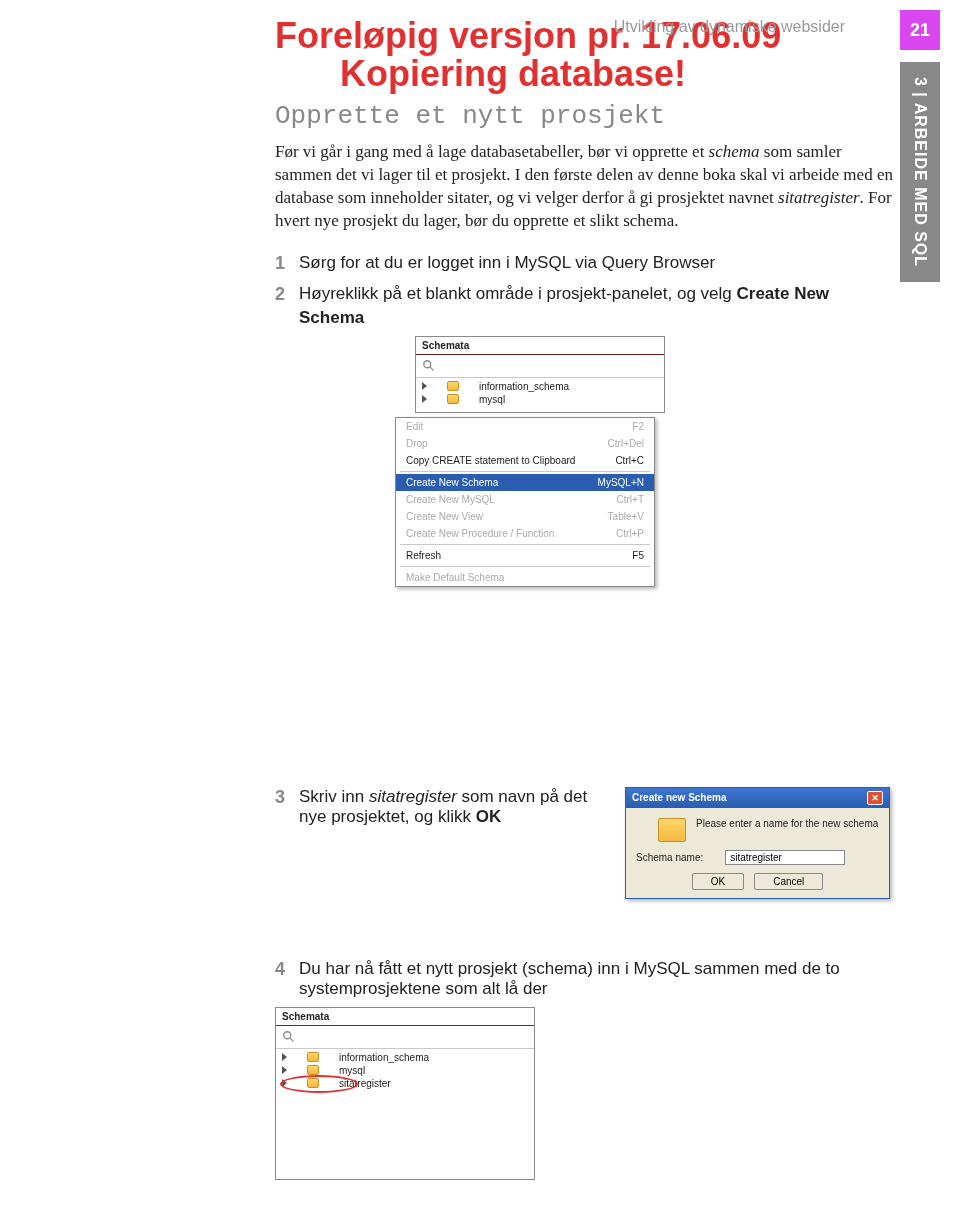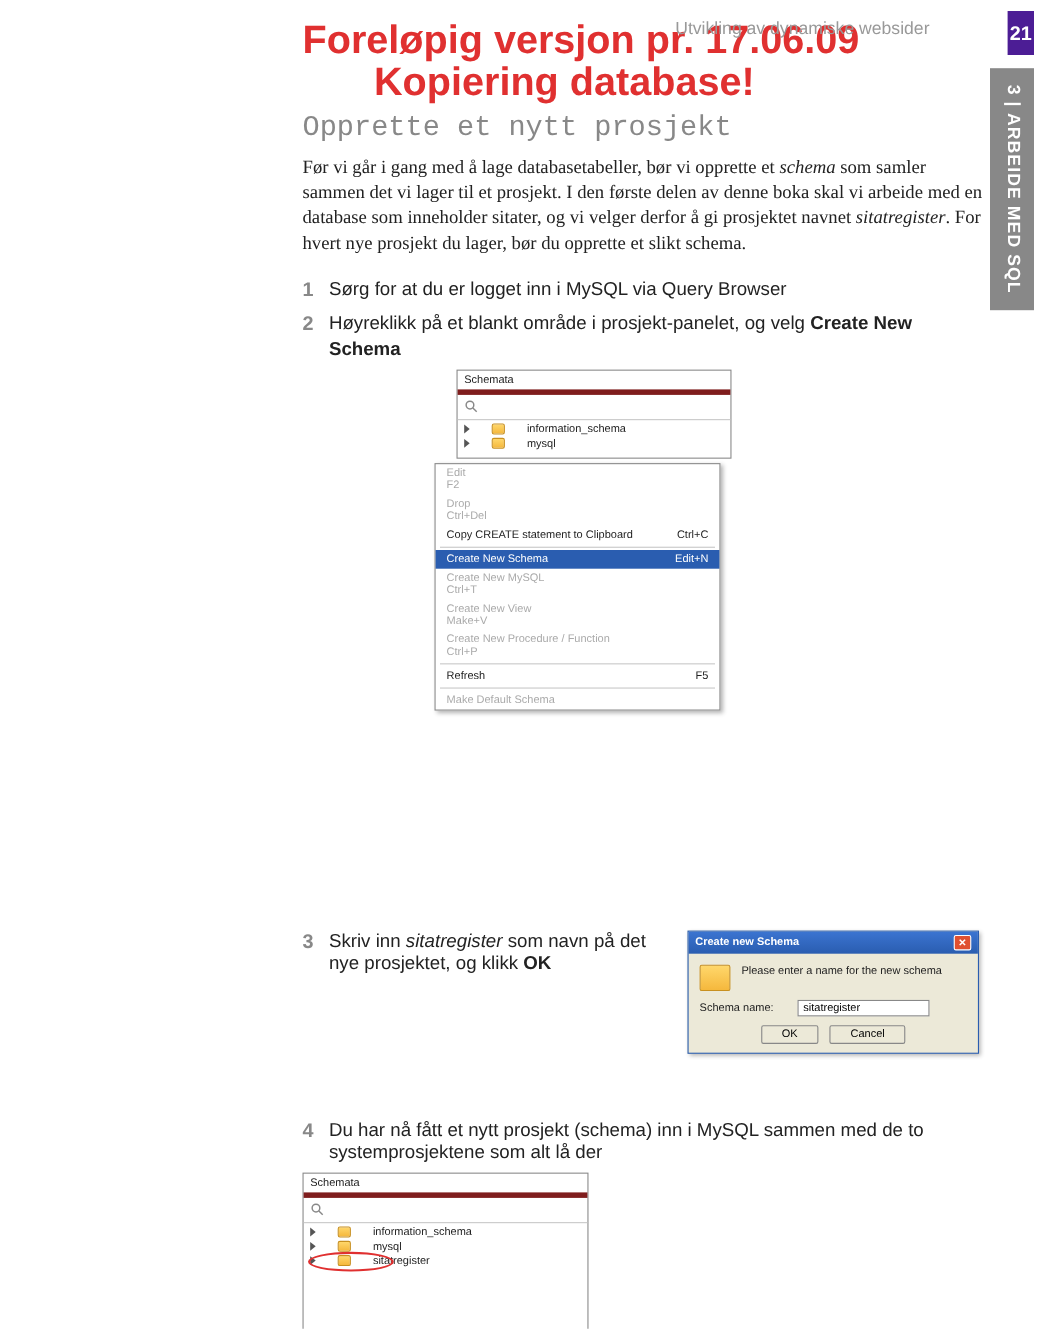--- a/index.html
+++ b/index.html
@@ -36,23 +36,23 @@
     right: 115px;
     top: 18px;
     font-family: Arial, Helvetica, sans-serif;
     font-size: 16px;
     color: #999;
   }
   .pagenum-box {
     position: absolute;
     right: 20px;
     top: 10px;
-    width: 24px;
+    width: 40px;
     height: 40px;
-    background: #4c1d95;
+    background: #d946ef;
     color: #fff;
     font-family: Arial, Helvetica, sans-serif;
     font-weight: bold;
     font-size: 18px;
     display: flex;
     align-items: center;
     justify-content: center;
   }
   .side-tab {
     position: absolute;
@@ -117,23 +117,23 @@
   }
   .panel-box {
     border: 1px solid #8a8a8a;
     background: #fff;
     width: 250px;
     margin-bottom: 4px;
   }
   .panel-title {
     font-family: Arial, sans-serif;
     font-size: 10px;
-    font-weight: normal;
+    font-weight: bold;
     padding: 3px 6px;
-    border-bottom: 5px solid #7f1d1d;
+    border-bottom: 1px solid #7f1d1d;
   }
   .panel-search {
     padding: 4px 6px;
     border-bottom: 1px solid #c8c8c8;
     display: flex;
     align-items: center;
     gap: 4px;
   }
   .search-icon-svg { width: 14px; height: 14px; }
   .panel-items {
@@ -166,21 +166,21 @@
     font-family: Arial, sans-serif;
     font-size: 10px;
     box-shadow: 2px 2px 4px rgba(0,0,0,0.3);
     margin-left: -20px;
   }
   .menu-row {
     display: flex;
     justify-content: space-between;
     padding: 3px 10px;
   }
-  .menu-row.disabled { color: #aaa; flex-direction: column; }
+  .menu-row.disabled { color: #aaa; }
   .menu-row.selected {
     background: #2a5db0;
     color: #fff;
   }
   .menu-sep {
     border-top: 1px solid #c8c8c8;
     margin: 2px 4px;
   }
 
   
@@ -226,20 +226,21 @@
     border-radius: 2px;
   }
   .dlg-body {
     padding: 10px 10px 8px 10px;
   }
   .dlg-row1 {
     display: flex;
     align-items: flex-start;
     gap: 10px;
     margin-bottom: 8px;
+    margin-left: 22px;
   }
   .dlg-icon {
     width: 28px; height: 24px;
     background: linear-gradient(#ffd76b, #f5b83d);
     border: 1px solid #c89020;
     border-radius: 2px;
   }
   .dlg-label {
     display: flex;
     align-items: center;
@@ -360,29 +361,29 @@
         <span>Drop</span>
         <span>Ctrl+Del</span>
       </div>
       <div class="menu-row">
         <span>Copy CREATE statement to Clipboard</span>
         <span>Ctrl+C</span>
       </div>
       <div class="menu-sep"></div>
       <div class="menu-row selected">
         <span>Create New Schema</span>
-        <span>Edit+N</span>
+        <span>MySQL+N</span>
       </div>
       <div class="menu-row disabled">
         <span>Create New MySQL</span>
         <span>Ctrl+T</span>
       </div>
       <div class="menu-row disabled">
         <span>Create New View</span>
-        <span>Make+V</span>
+        <span>Table+V</span>
       </div>
       <div class="menu-row disabled">
         <span>Create New Procedure / Function</span>
         <span>Ctrl+P</span>
       </div>
       <div class="menu-sep"></div>
       <div class="menu-row">
         <span>Refresh</span>
         <span>F5</span>
       </div>

